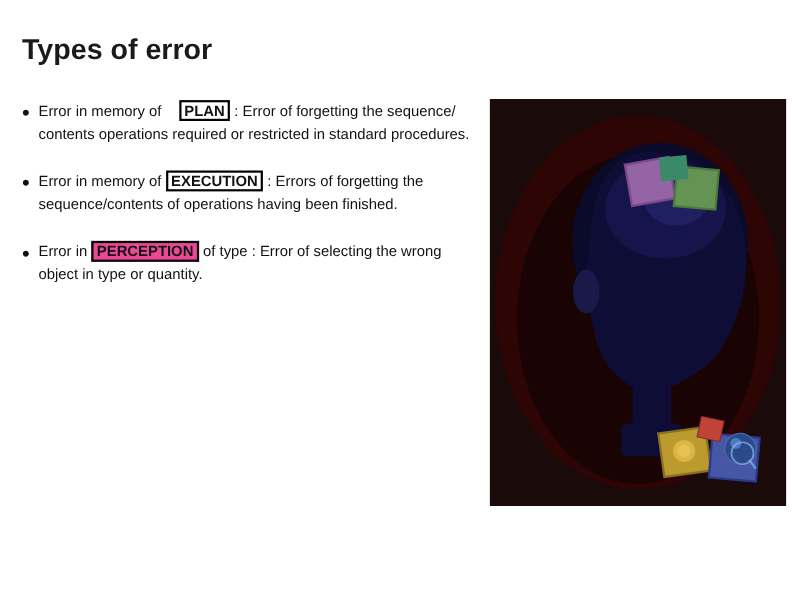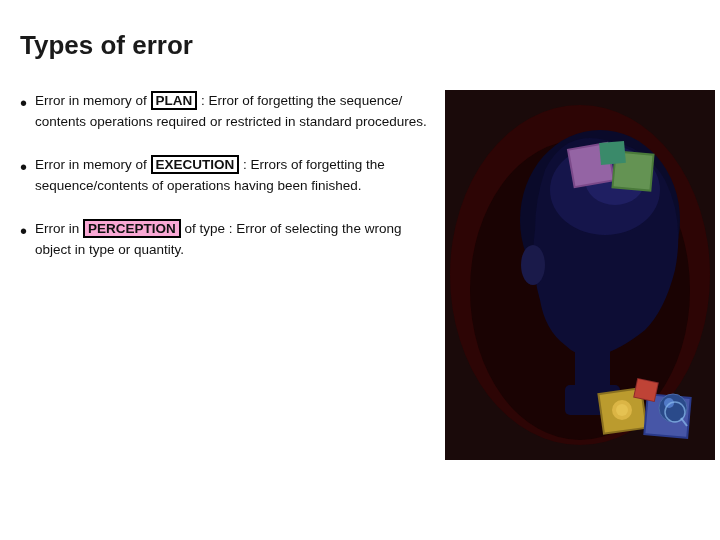--- a/index.html
+++ b/index.html
@@ -60,35 +60,36 @@
 
     .bullet-text {
       flex: 1;
     }
 
     .highlight-plan {
       font-weight: bold;
       border: 2px solid #000;
       padding: 0 3px;
       display: inline;
+      margin-left: 12px;
     }
 
     .highlight-execution {
       font-weight: bold;
       border: 2px solid #000;
       padding: 0 3px;
       display: inline;
     }
 
     .highlight-perception {
       font-weight: bold;
       border: 2px solid #000;
       padding: 0 3px;
       display: inline;
-      background-color: #f9a8d4;
+      background-color: #ec4899;
     }
 
     .image-area {
       flex: 1;
       display: flex;
       align-items: center;
       justify-content: center;
       padding-left: 5px;
     }
 

